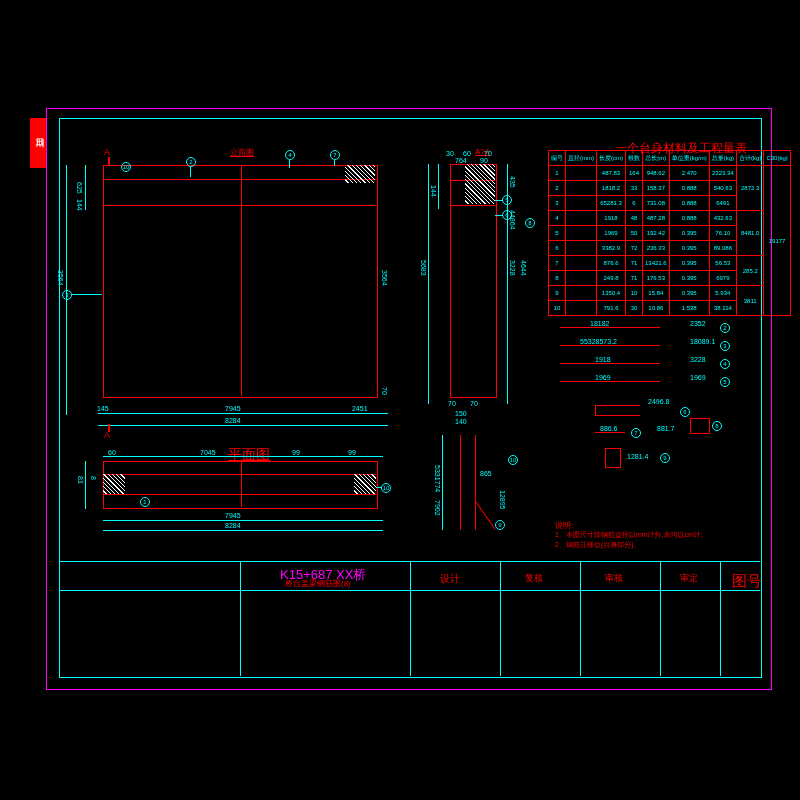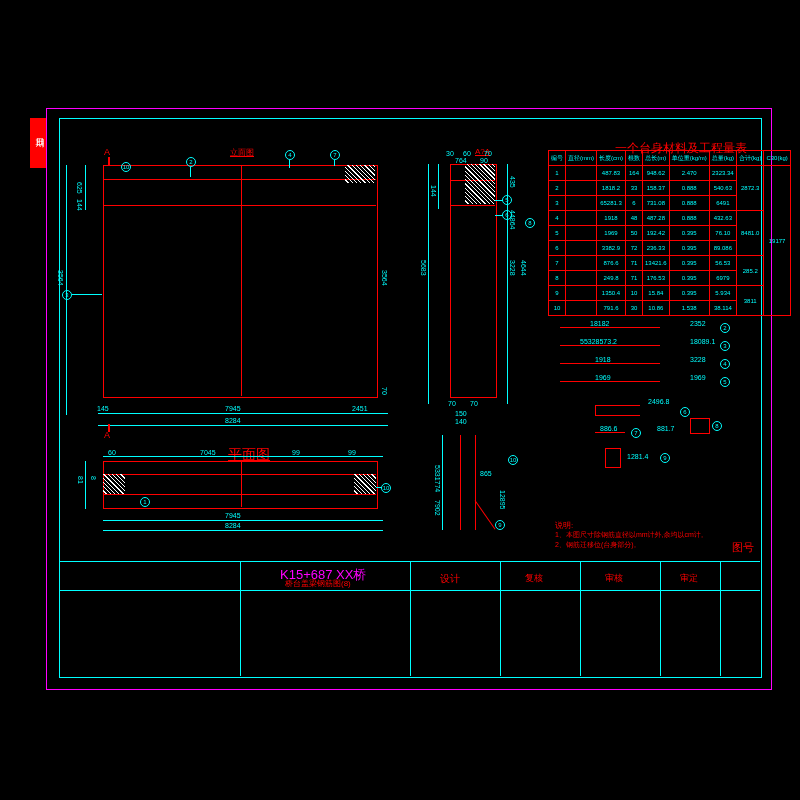--- a/index.html
+++ b/index.html
@@ -304,15 +304,15 @@
 <div class="line-c" style="left:580px;top:561px;width:1px;height:115px"></div>
 <div class="line-c" style="left:660px;top:561px;width:1px;height:115px"></div>
 <div class="line-c" style="left:720px;top:561px;width:1px;height:115px"></div>
 
 <span class="txt txt-m" style="left:280px;top:566px;font-size:13px">K15+687  XX桥</span>
 <span class="txt txt-r" style="left:285px;top:578px;font-size:8px">桥台盖梁钢筋图(8)</span>
 <span class="txt txt-r" style="left:440px;top:572px;font-size:10px">设计</span>
 <span class="txt txt-r" style="left:525px;top:572px;font-size:9px">复核</span>
 <span class="txt txt-r" style="left:605px;top:572px;font-size:9px">审核</span>
 <span class="txt txt-r" style="left:680px;top:572px;font-size:9px">审定</span>
-<span class="txt txt-r" style="left:732px;top:540px;font-size:11px">图号</span>
+<span class="txt txt-r" style="left:732px;top:572px;font-size:15px">图号</span>
 
 </div>
 
 </body></html>

